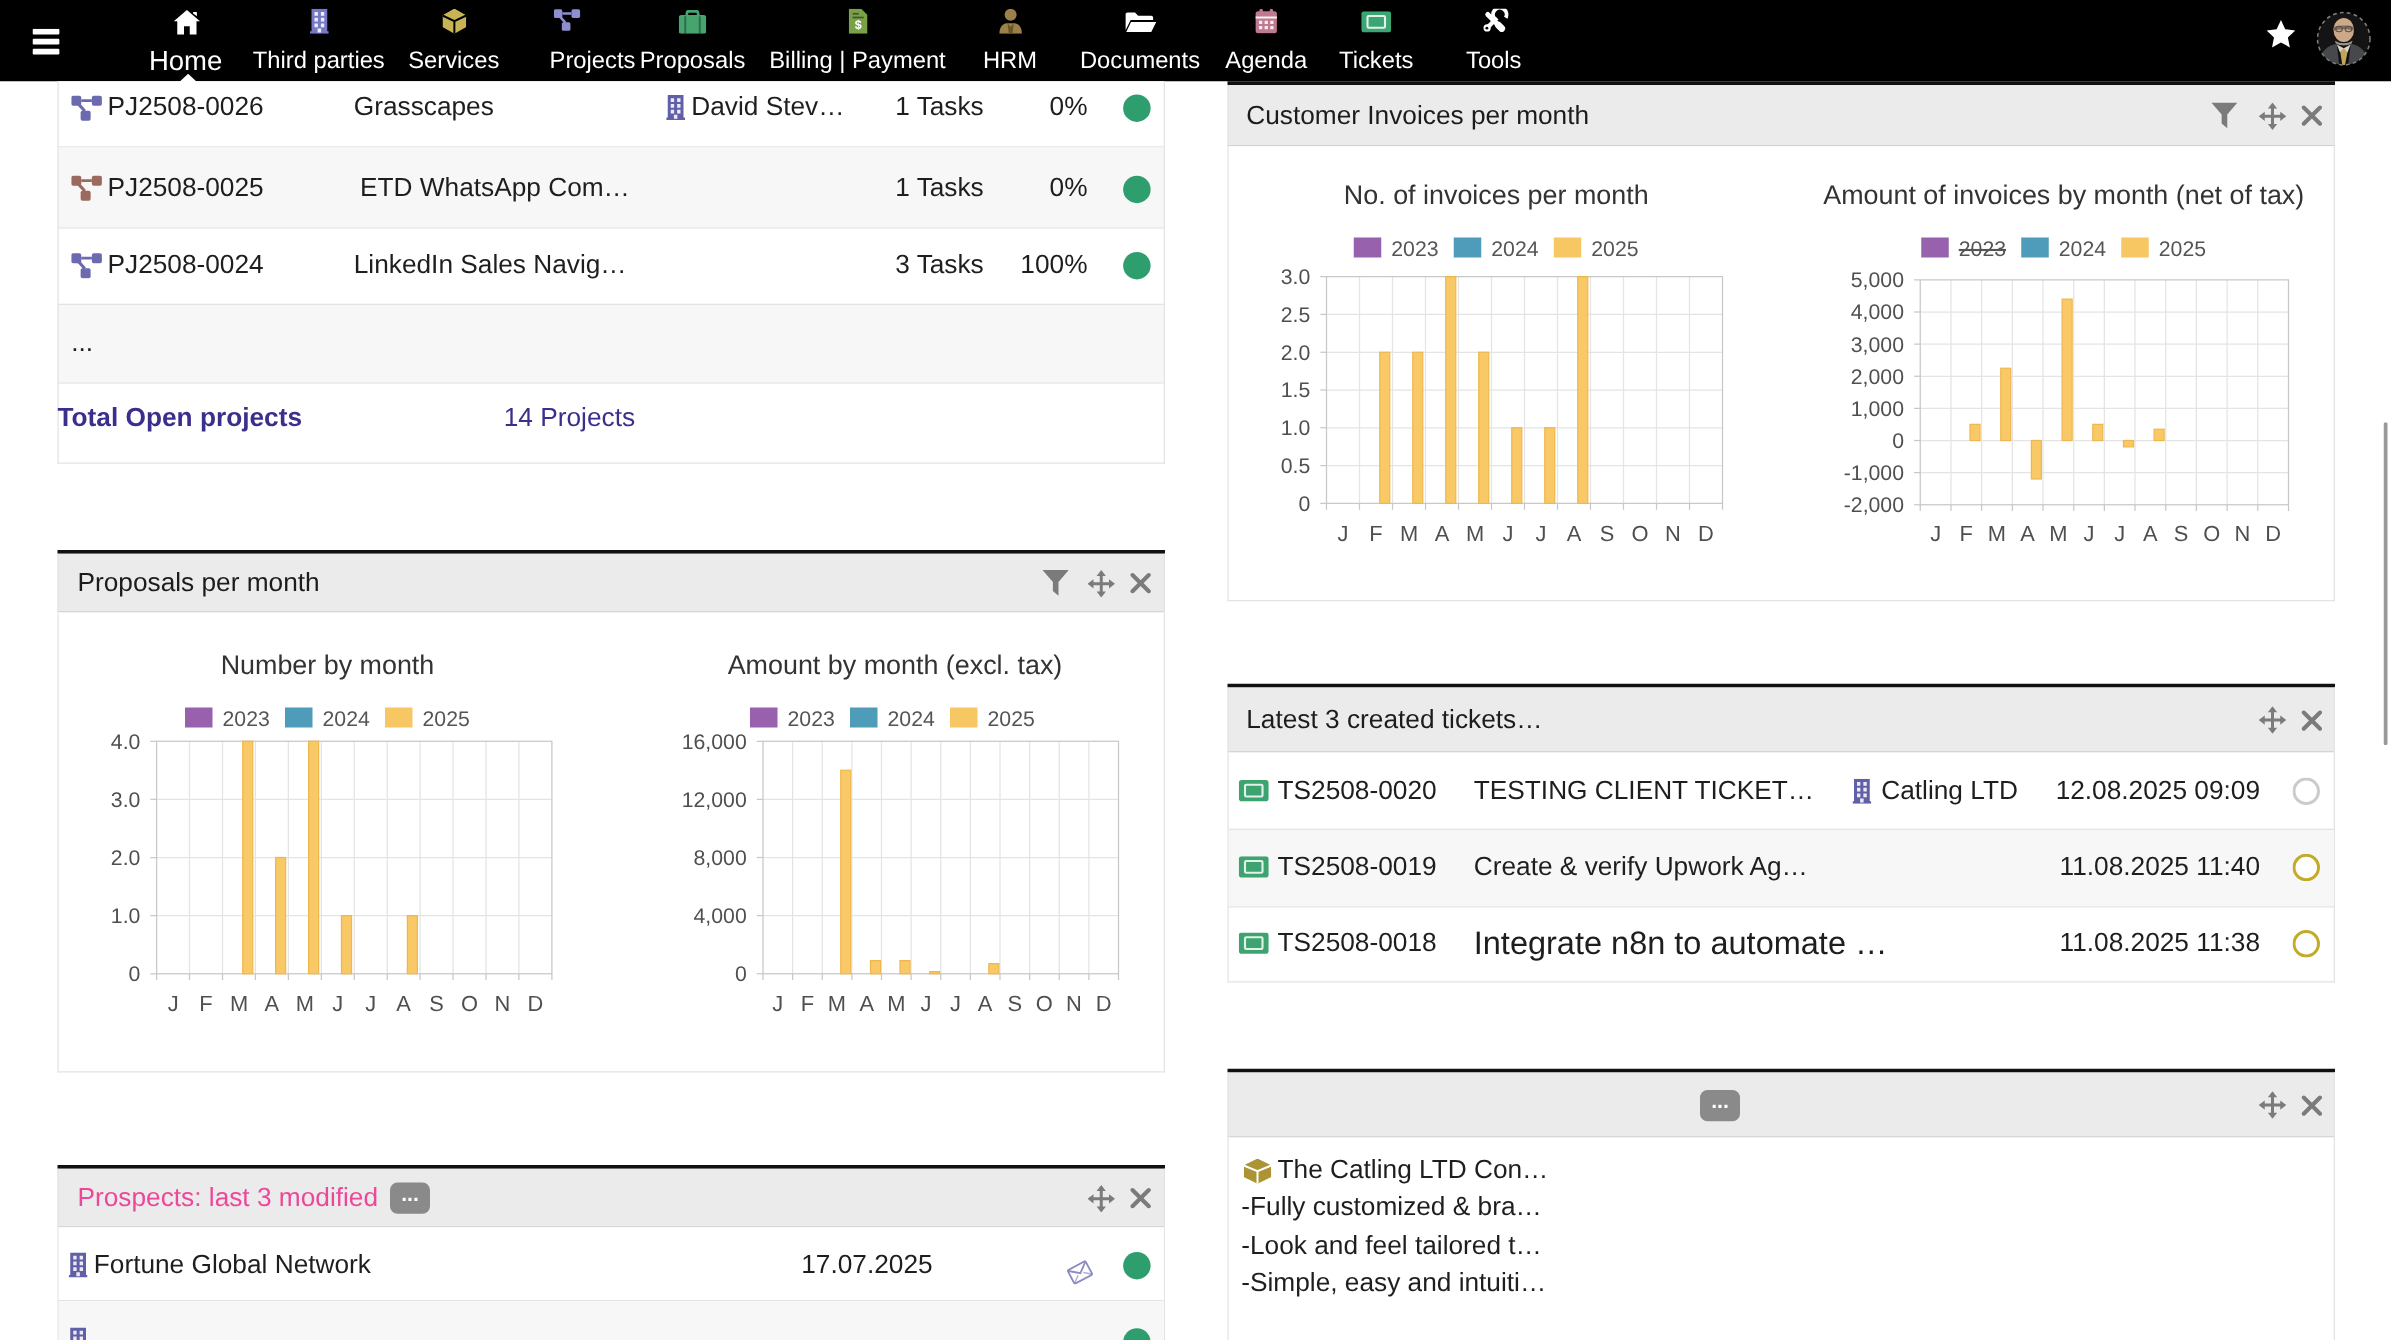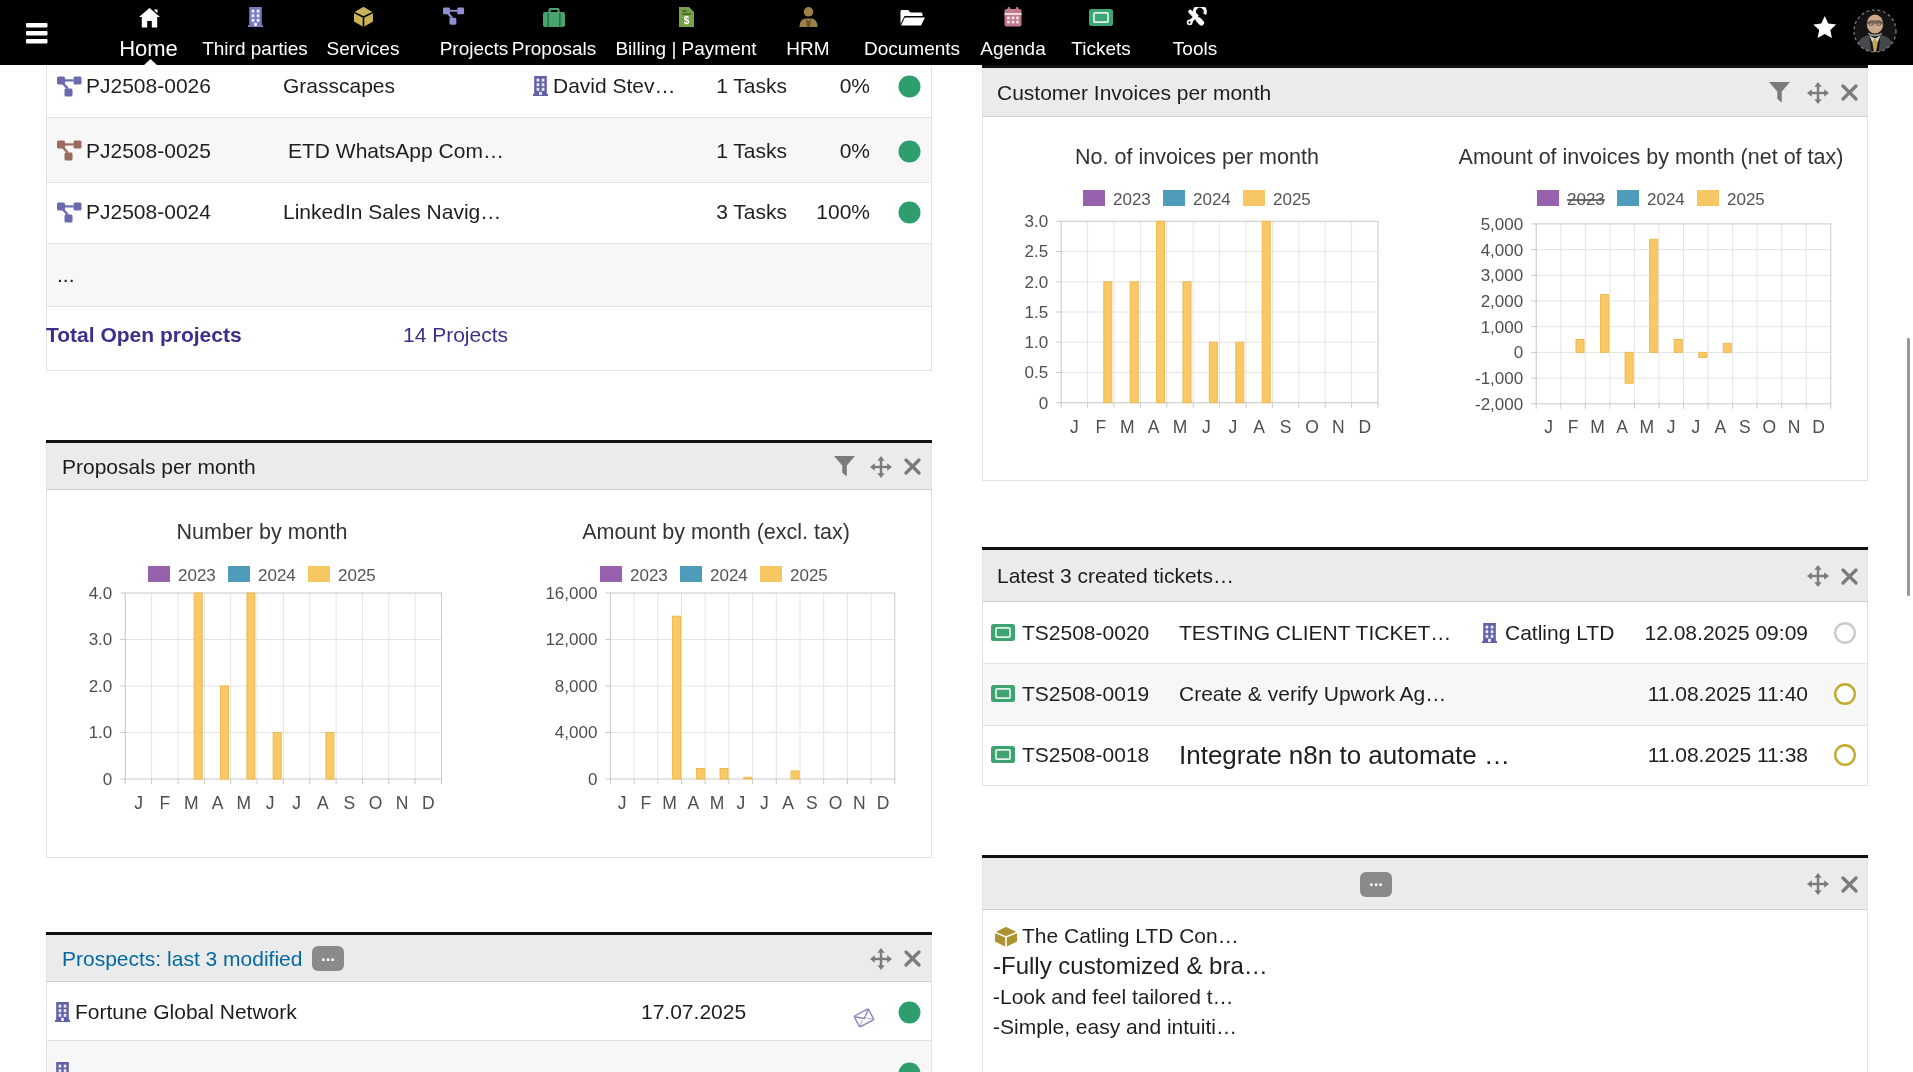--- a/index.html
+++ b/index.html
@@ -336,21 +336,21 @@
       <rect x="554" y="76" width="22" height="16" fill="#9761ad"></rect>
       <text x="584" y="91" font-size="17" fill="#555" font-family="Liberation Sans">2023</text>
       <rect x="634" y="76" width="22" height="16" fill="#4f9cba"></rect>
       <text x="664" y="91" font-size="17" fill="#555" font-family="Liberation Sans">2024</text>
       <rect x="714" y="76" width="22" height="16" fill="#f7c763"></rect>
       <text x="744" y="91" font-size="17" fill="#555" font-family="Liberation Sans">2025</text>
     </svg>
 <div style="position:absolute;left:46px;top:932px;width:886px;height:3px;background:#111;"></div>
 <div style="position:absolute;left:46px;top:935px;width:886px;height:47px;background:#ebebeb;border-bottom:1px solid #d0d0d0;border-left:1px solid #e3e3e3;border-right:1px solid #e3e3e3;"></div>
 <div style="position:absolute;left:46px;top:982px;width:886px;height:90px;background:#fff;border-left:1px solid #e3e3e3;border-right:1px solid #e3e3e3;"></div>
-<div style="position:absolute;left:62px;top:958.5px;transform:translateY(-50%);font-size:21px;color:#0369a1;font-weight:normal;white-space:nowrap;">Prospects: last 3 modified</div>
+<div style="position:absolute;left:62px;top:958.5px;transform:translateY(-50%);font-size:21px;color:#ec4899;font-weight:normal;white-space:nowrap;">Prospects: last 3 modified</div>
 <div style="position:absolute;left:312px;top:946.0px;width:32px;height:25px;background:#8a8a8a;border-radius:6px;"></div>
 <div style="position:absolute;left:328px;top:955.5px;transform:translate(-50%,-50%);font-size:17px;color:#fff;font-weight:bold;white-space:nowrap;">...</div>
 <svg style="position:absolute;left:870px;top:947.5px" width="22" height="22" viewBox="0 0 22 22">
       <g stroke="#7b7b7b" stroke-width="2.4" fill="#7b7b7b">
         <line x1="11" y1="4" x2="11" y2="18"></line>
         <line x1="4" y1="11" x2="18" y2="11"></line>
         <path d="M11 0 L7.3 4.8 H14.7 Z" stroke="none"></path>
         <path d="M11 22 L7.3 17.2 H14.7 Z" stroke="none"></path>
         <path d="M0 11 L4.8 7.3 V14.7 Z" stroke="none"></path>
         <path d="M22 11 L17.2 7.3 V14.7 Z" stroke="none"></path>
@@ -654,16 +654,16 @@
       </g>
     </svg>
 <svg style="position:absolute;left:995px;top:927px" width="22" height="20" viewBox="0 0 22 20">
       <path d="M11.0 0 L22 5.4 V14.6 L11.0 20 L0 14.6 V5.4 Z" fill="#ac9434"></path>
       <path d="M11.0 0 L22 5.4 L11.0 10.0 L0 5.4 Z" fill="#ac9434"></path>
       <g stroke="#fff" stroke-width="1.6" fill="none">
         <path d="M0 5.4 L11.0 10.0 L22 5.4 M11.0 10.0 V20"></path>
       </g>
     </svg>
 <div style="position:absolute;left:1022px;top:936px;transform:translateY(-50%);font-size:21px;color:#1e1e1e;font-weight:normal;white-space:nowrap;">The Catling LTD Con…</div>
-<div style="position:absolute;left:993px;top:966px;transform:translateY(-50%);font-size:24px;color:#1e1e1e;font-weight:normal;white-space:nowrap;">-Fully customized &amp; bra…</div>
+<div style="position:absolute;left:993px;top:966px;transform:translateY(-50%);font-size:21px;color:#1e1e1e;font-weight:normal;white-space:nowrap;">-Fully customized &amp; bra…</div>
 <div style="position:absolute;left:993px;top:996.5px;transform:translateY(-50%);font-size:21px;color:#1e1e1e;font-weight:normal;white-space:nowrap;">-Look and feel tailored t…</div>
 <div style="position:absolute;left:993px;top:1027px;transform:translateY(-50%);font-size:21px;color:#1e1e1e;font-weight:normal;white-space:nowrap;">-Simple, easy and intuiti…</div>
 <div style="position:absolute;left:1907px;top:338px;width:2.5px;height:258px;background:#999;border-radius:1px;"></div>
 </div>
 </body></html>

